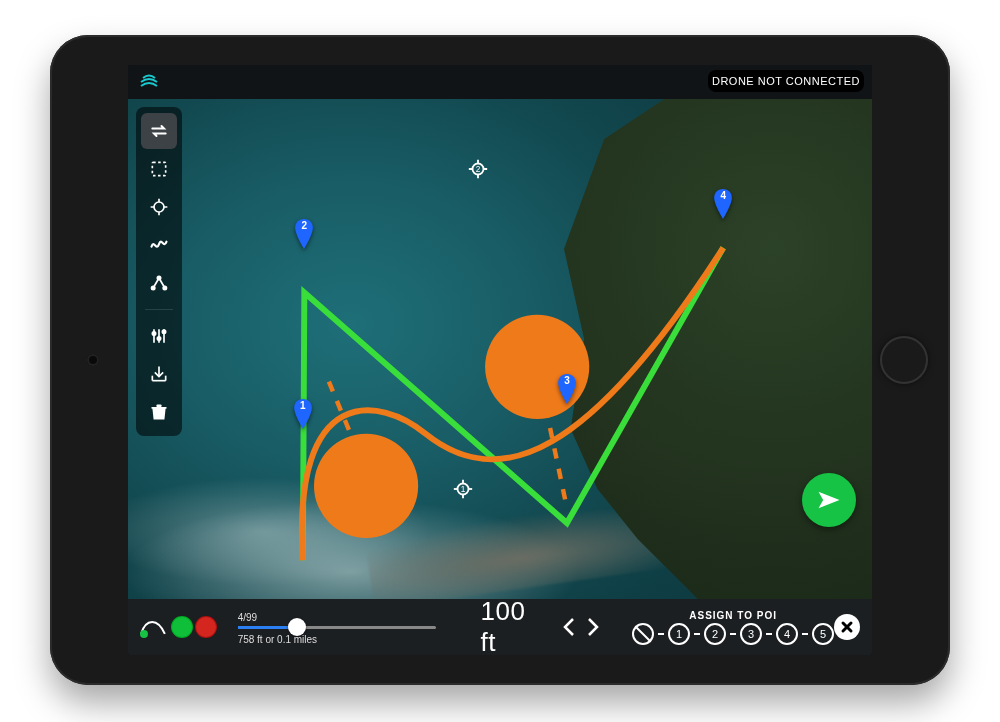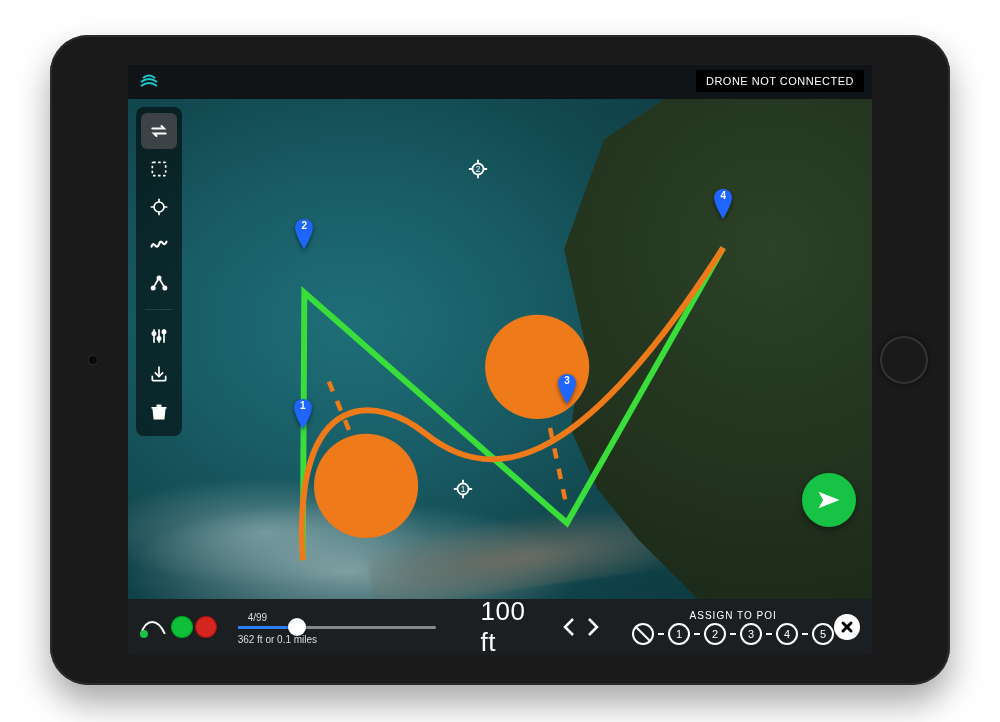--- a/index.html
+++ b/index.html
@@ -28,21 +28,21 @@
     position: absolute; left:0; top:0; right:0; height: 34px;
     background: #111417; display:flex; align-items:center; padding: 0 6px;
     z-index: 50;
   }
   .logo {
     width: 30px; height: 30px; display:flex; align-items:center; justify-content:center;
     color:#19c7cc;
   }
   .status-pill {
     position:absolute; right:8px; top:5px; background:#000; color:#fff;
-    font-size:11px; letter-spacing:.5px; padding:5px 10px;
+    font-size:11px; letter-spacing:.5px; padding:5px 4px;border-radius:8px;
   }
   
   .map {
     position:absolute; left:0; top:34px; right:0; bottom:56px;
     overflow:hidden;
   }
   .terrain {
     position:absolute; inset:0;
   }
   
@@ -87,30 +87,30 @@
   
   .bottombar {
     position:absolute; left:0; right:0; bottom:0; height:56px;
     background:#1c1f22; display:flex; align-items:center; padding:0 12px;
     z-index:50; color:#fff; font-size:12px;
   }
   .dot { width:20px; height:20px; border-radius:50%; margin-right:4px; }
   .dot.green{ background:#0fbf3a; box-shadow:0 0 0 1px #0a2; }
   .dot.red{ background:#d4261f; box-shadow:0 0 0 1px #a11; }
   .slider-wrap{ margin-left:18px; width:200px; position:relative; }
-  .slider-label-top{ position:absolute; top:-14px; left:10px; font-size:10px; color:#ddd;}
+  .slider-label-top{ position:absolute; top:-14px; left:0; font-size:10px; color:#ddd;}
   .slider-label-bot{ position:absolute; bottom:-16px; left:0; font-size:10px; color:#ddd;}
   .slider-track{ height:3px; background:#888; border-radius:2px; position:relative; }
   .slider-fill{ position:absolute; left:0; top:0; height:100%; background:#2c7ff2; }
   .slider-thumb{ position:absolute; top:50%; width:18px; height:18px; border-radius:50%; background:#fff; transform:translate(-50%,-50%); box-shadow:0 1px 3px rgba(0,0,0,.5); }
   .alt-value{ font-size:26px; font-weight:300; margin-left:44px; letter-spacing:.5px; }
   .stepper{ display:flex; gap:2px; margin-left:10px; }
   .stepper .chev{ width:22px; height:28px; display:flex; align-items:center; justify-content:center; cursor:pointer; color:#fff; }
   .poi-block{ margin-left:28px; display:flex; flex-direction:column; align-items:center; gap:2px;}
-  .poi-title{ font-size:10px; letter-spacing:1px; }
+  .poi-title{ font-size:10px; letter-spacing:1px;font-weight:bold; }
   .poi-row{ display:flex; align-items:center; gap:4px; }
   .poi-dot{ width:22px; height:22px; border:2px solid #fff; border-radius:50%; display:flex; align-items:center; justify-content:center; font-size:11px; cursor:pointer; }
   .poi-link{ width:6px; height:2px; background:#fff; }
   .poi-dot.none{ position:relative; }
   .poi-dot.none::after{ content:""; position:absolute; width:22px; height:2px; background:#fff; transform:rotate(45deg); }
   .close-btn{ margin-left:auto; width:26px; height:26px; border-radius:50%; background:#fff; display:flex; align-items:center; justify-content:center; cursor:pointer; }
   .close-btn svg{ stroke:#000; }
   
   .fab{
     position:absolute; right:16px; bottom:72px; width:54px; height:54px; border-radius:50%;
@@ -294,21 +294,21 @@
       </svg>
       <div class="dot green"></div>
       <div class="dot red"></div>
 
       <div class="slider-wrap">
         <div class="slider-label-top">4/99</div>
         <div class="slider-track">
           <div class="slider-fill" style="width:30%"></div>
           <div class="slider-thumb" style="left:30%"></div>
         </div>
-        <div class="slider-label-bot">362 ft or 0.1 miles</div>
+        <div class="slider-label-bot">758 ft or 0.1 miles</div>
       </div>
 
       <div class="alt-value">100 ft</div>
 
       <div class="stepper">
         <div class="chev">
           <svg width="14" height="20" viewBox="0 0 14 20" fill="none" stroke="#fff" stroke-width="2.5">
               <path d="M11 2 L3 10 L11 18"></path>
             </svg>
         </div>

